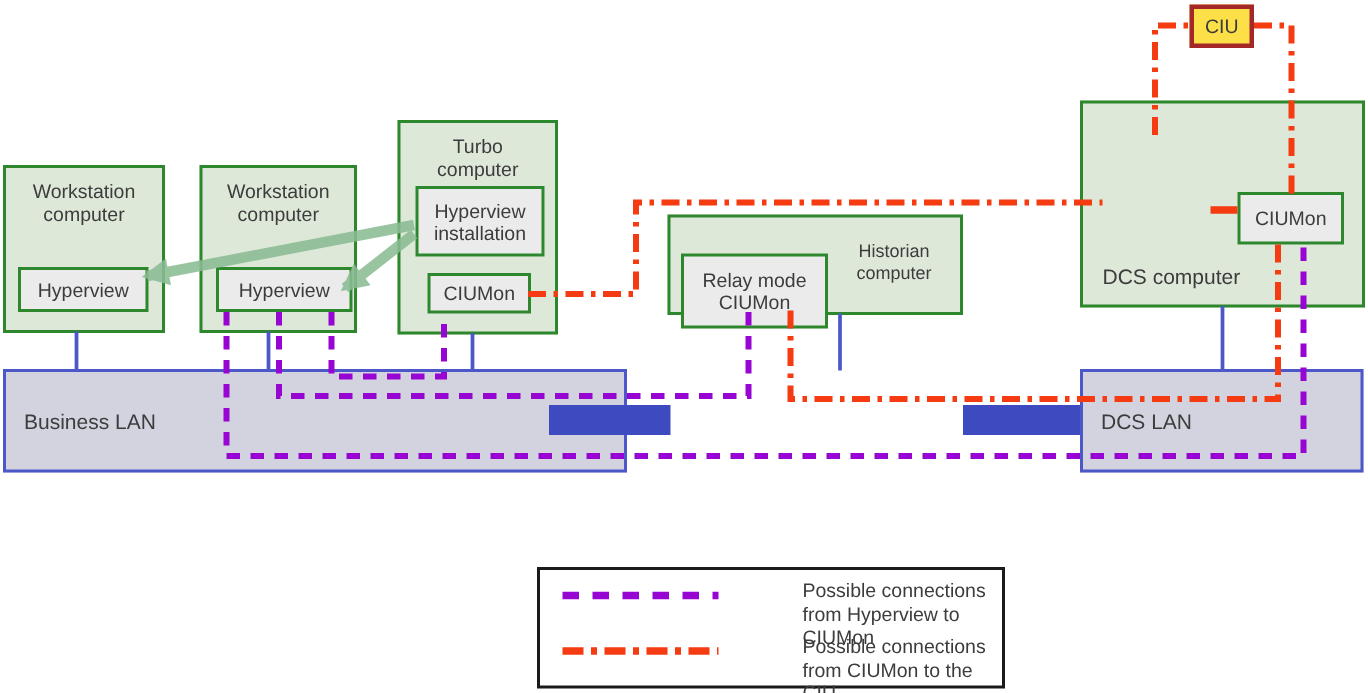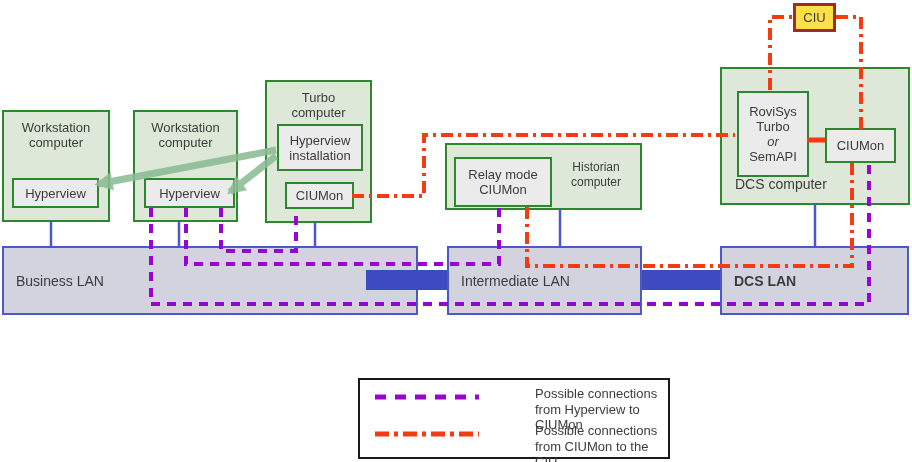--- a/index.html
+++ b/index.html
@@ -32,24 +32,21 @@
   .leg-text { position:absolute; left:132px; white-space:pre-line; font-size:13px; line-height:15.5px;margin-left:43px; }
 </style>
 </head>
 <body>
 
 <div id="canvas">
 
   <div class="lan" style="left:2px; top:246px; width:416px; height:69px;">
     <span class="lan-label">Business LAN</span>
   </div>
-  <div class="lan" style="left:447px; top:246px; width:195px; height:69px;">
-    <span class="lan-label">Intermediate LAN</span>
-  </div>
-  <div class="lan" style="left:720px; top:246px; width:189px; height:69px;font-weight:bold;">
+  <div class="lan" style="left:720px; top:246px; width:189px; height:69px;">
     <span class="lan-label">DCS LAN</span>
   </div>
   <div class="trunk" style="left:366px; top:270px; width:81px; height:20px;"></div>
   <div class="trunk" style="left:642px; top:270px; width:78px; height:20px;"></div>
 
   <div class="comp" style="left:2px; top:110px; width:108px; height:112px;">
     <div class="comp-title">Workstation
 computer</div>
     <div class="app" style="left:8px; top:66px; width:87px; height:30px;">
       <span>Hyperview</span>
@@ -70,35 +67,29 @@
     <div class="app" style="left:10px; top:42px; width:86px; height:47px;">
       <span>Hyperview
 installation</span>
     </div>
     <div class="app" style="left:18px; top:100px; width:69px; height:27px;">
       <span>CIUMon</span>
     </div>
   </div>
 
   <div class="comp" style="left:445px; top:143px; width:197px; height:67px;">
-    <div class="app" style="left:7px; top:12px; width:98px; height:50px;">
+    <div class="app" style="left:7px; top:24px; width:98px; height:50px;">
       <span>Relay mode
 CIUMon</span>
     </div>
     <div id="historian-title">Historian
 computer</div>
   </div>
 
   <div class="comp" style="left:720px; top:67px; width:190px; height:138px;">
-    <div class="app" style="left:15px; top:22px; width:72px; height:86px;">
-      <span>RoviSys
-Turbo</span>
-      <span class="or-line">or</span>
-      <span>SemAPI</span>
-    </div>
     <div class="app" style="left:103px; top:59px; width:71px; height:35px;">
       <span>CIUMon</span>
     </div>
     <div id="dcs-label">DCS computer</div>
   </div>
 
   <div id="ciu-box">
     <span>CIU</span>
   </div>
 

